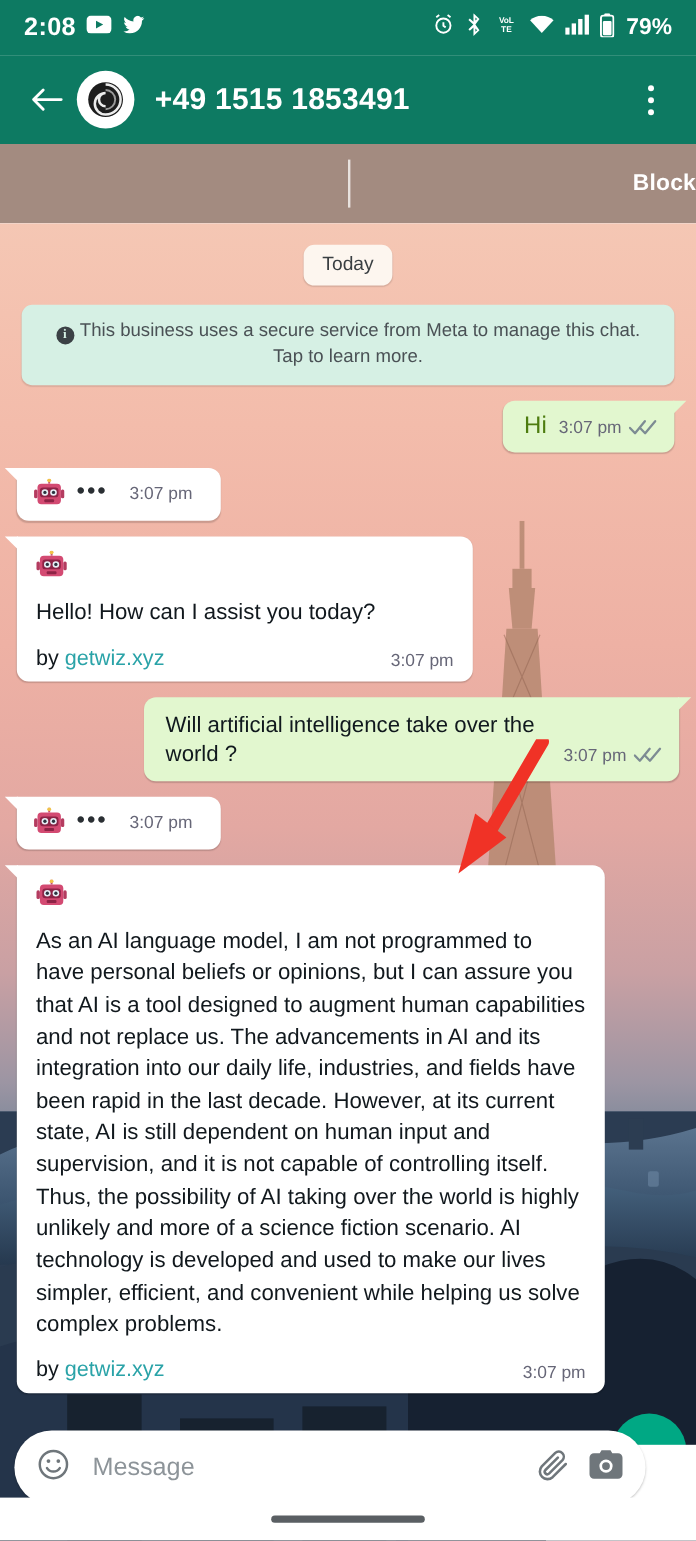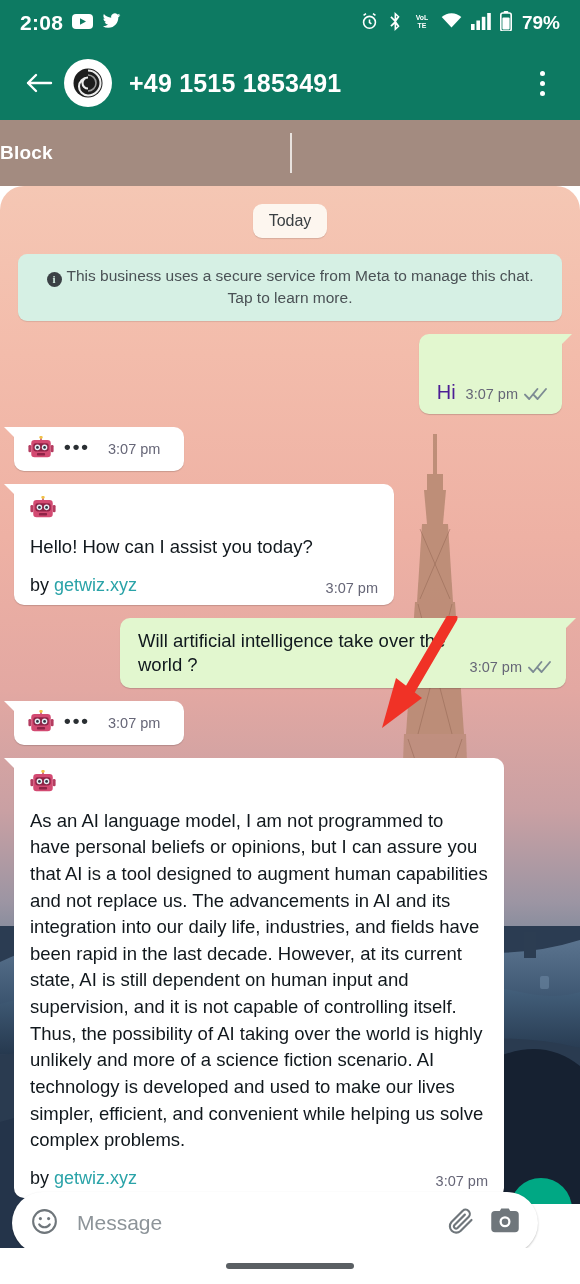--- a/index.html
+++ b/index.html
@@ -36,28 +36,27 @@
   .title { font-size:25px; font-weight:700; margin-left:17px; letter-spacing:.2px; white-space:nowrap; }
   .kebab { margin-left:auto; width:40px; height:44px; display:flex; flex-direction:column;
            align-items:center; justify-content:center; gap:5px; }
   .kebab i { width:5px; height:5px; border-radius:50%; background:#fff; display:block; }
 
   
   .blockbar {
     height:66px; background:#a38b80; display:flex; align-items:center; color:#fff;
     position:relative;
   }
-  .blockbar .half { flex:1; text-align:left; font-size:19px; font-weight:700; letter-spacing:.2px; }
+  .blockbar .half { flex:1; text-align:right; font-size:19px; font-weight:700; letter-spacing:.2px; }
   .blockbar .sep { position:absolute; left:50%; top:13px; width:2px; height:40px; background:#e8e2de; }
 
   
   .chat {
     position:absolute; left:0; right:0; top:186px; bottom:0;
     overflow:hidden;
-    border-radius:24px;
   }
   .wall { position:absolute; inset:0; z-index:0; }
   .wall-sky {
     position:absolute; left:0; right:0; top:0; height:762px;
     background:linear-gradient(180deg,#f5c7b4 0%, #f3bcab 22%, #eeb1a4 46%, #e3a8a2 66%, #c9a0a3 82%, #9c95a3 94%, #7b8799 100%);
   }
   .wall-city { position:absolute; left:0; right:0; top:740px; bottom:0; overflow:hidden;
                background:linear-gradient(180deg,#5b6b80 0%, #2e3f55 14%, #24334a 45%, #1b2639 75%, #121a2a 100%); }
 
   
@@ -93,21 +92,21 @@
     content:""; position:absolute; left:-10px; top:0; width:0; height:0;
     border-top:11px solid #fff; border-left:11px solid transparent;
   }
   .bubble.out::before{
     content:""; position:absolute; right:-10px; top:0; width:0; height:0;
     border-top:11px solid #e2f7cf; border-right:11px solid transparent;
   }
 
   
   .b-hi { padding:10px 14px 10px 18px; display:flex; align-items:flex-end; gap:10px; margin-right:4px; }
-  .b-hi .txt { font-size:20px; color:#4c1d95;margin-top:37px; }
+  .b-hi .txt { font-size:20px; color:#4d7c0f; }
 
   .meta { font-size:14.5px; color:#667; white-space:nowrap; }
   .ticks { display:inline-block; margin-left:6px; vertical-align:-2px; }
 
   
   .b-typing {
     padding:9px 24px 9px 14px; display:flex; align-items:center; gap:10px; min-width:160px;
   }
   .b-typing .dots { font-size:19px; letter-spacing:2px; color:#2a2f33; line-height:1; font-weight:700; margin-bottom:5px; }
   .b-typing .meta { margin-left:8px; }

